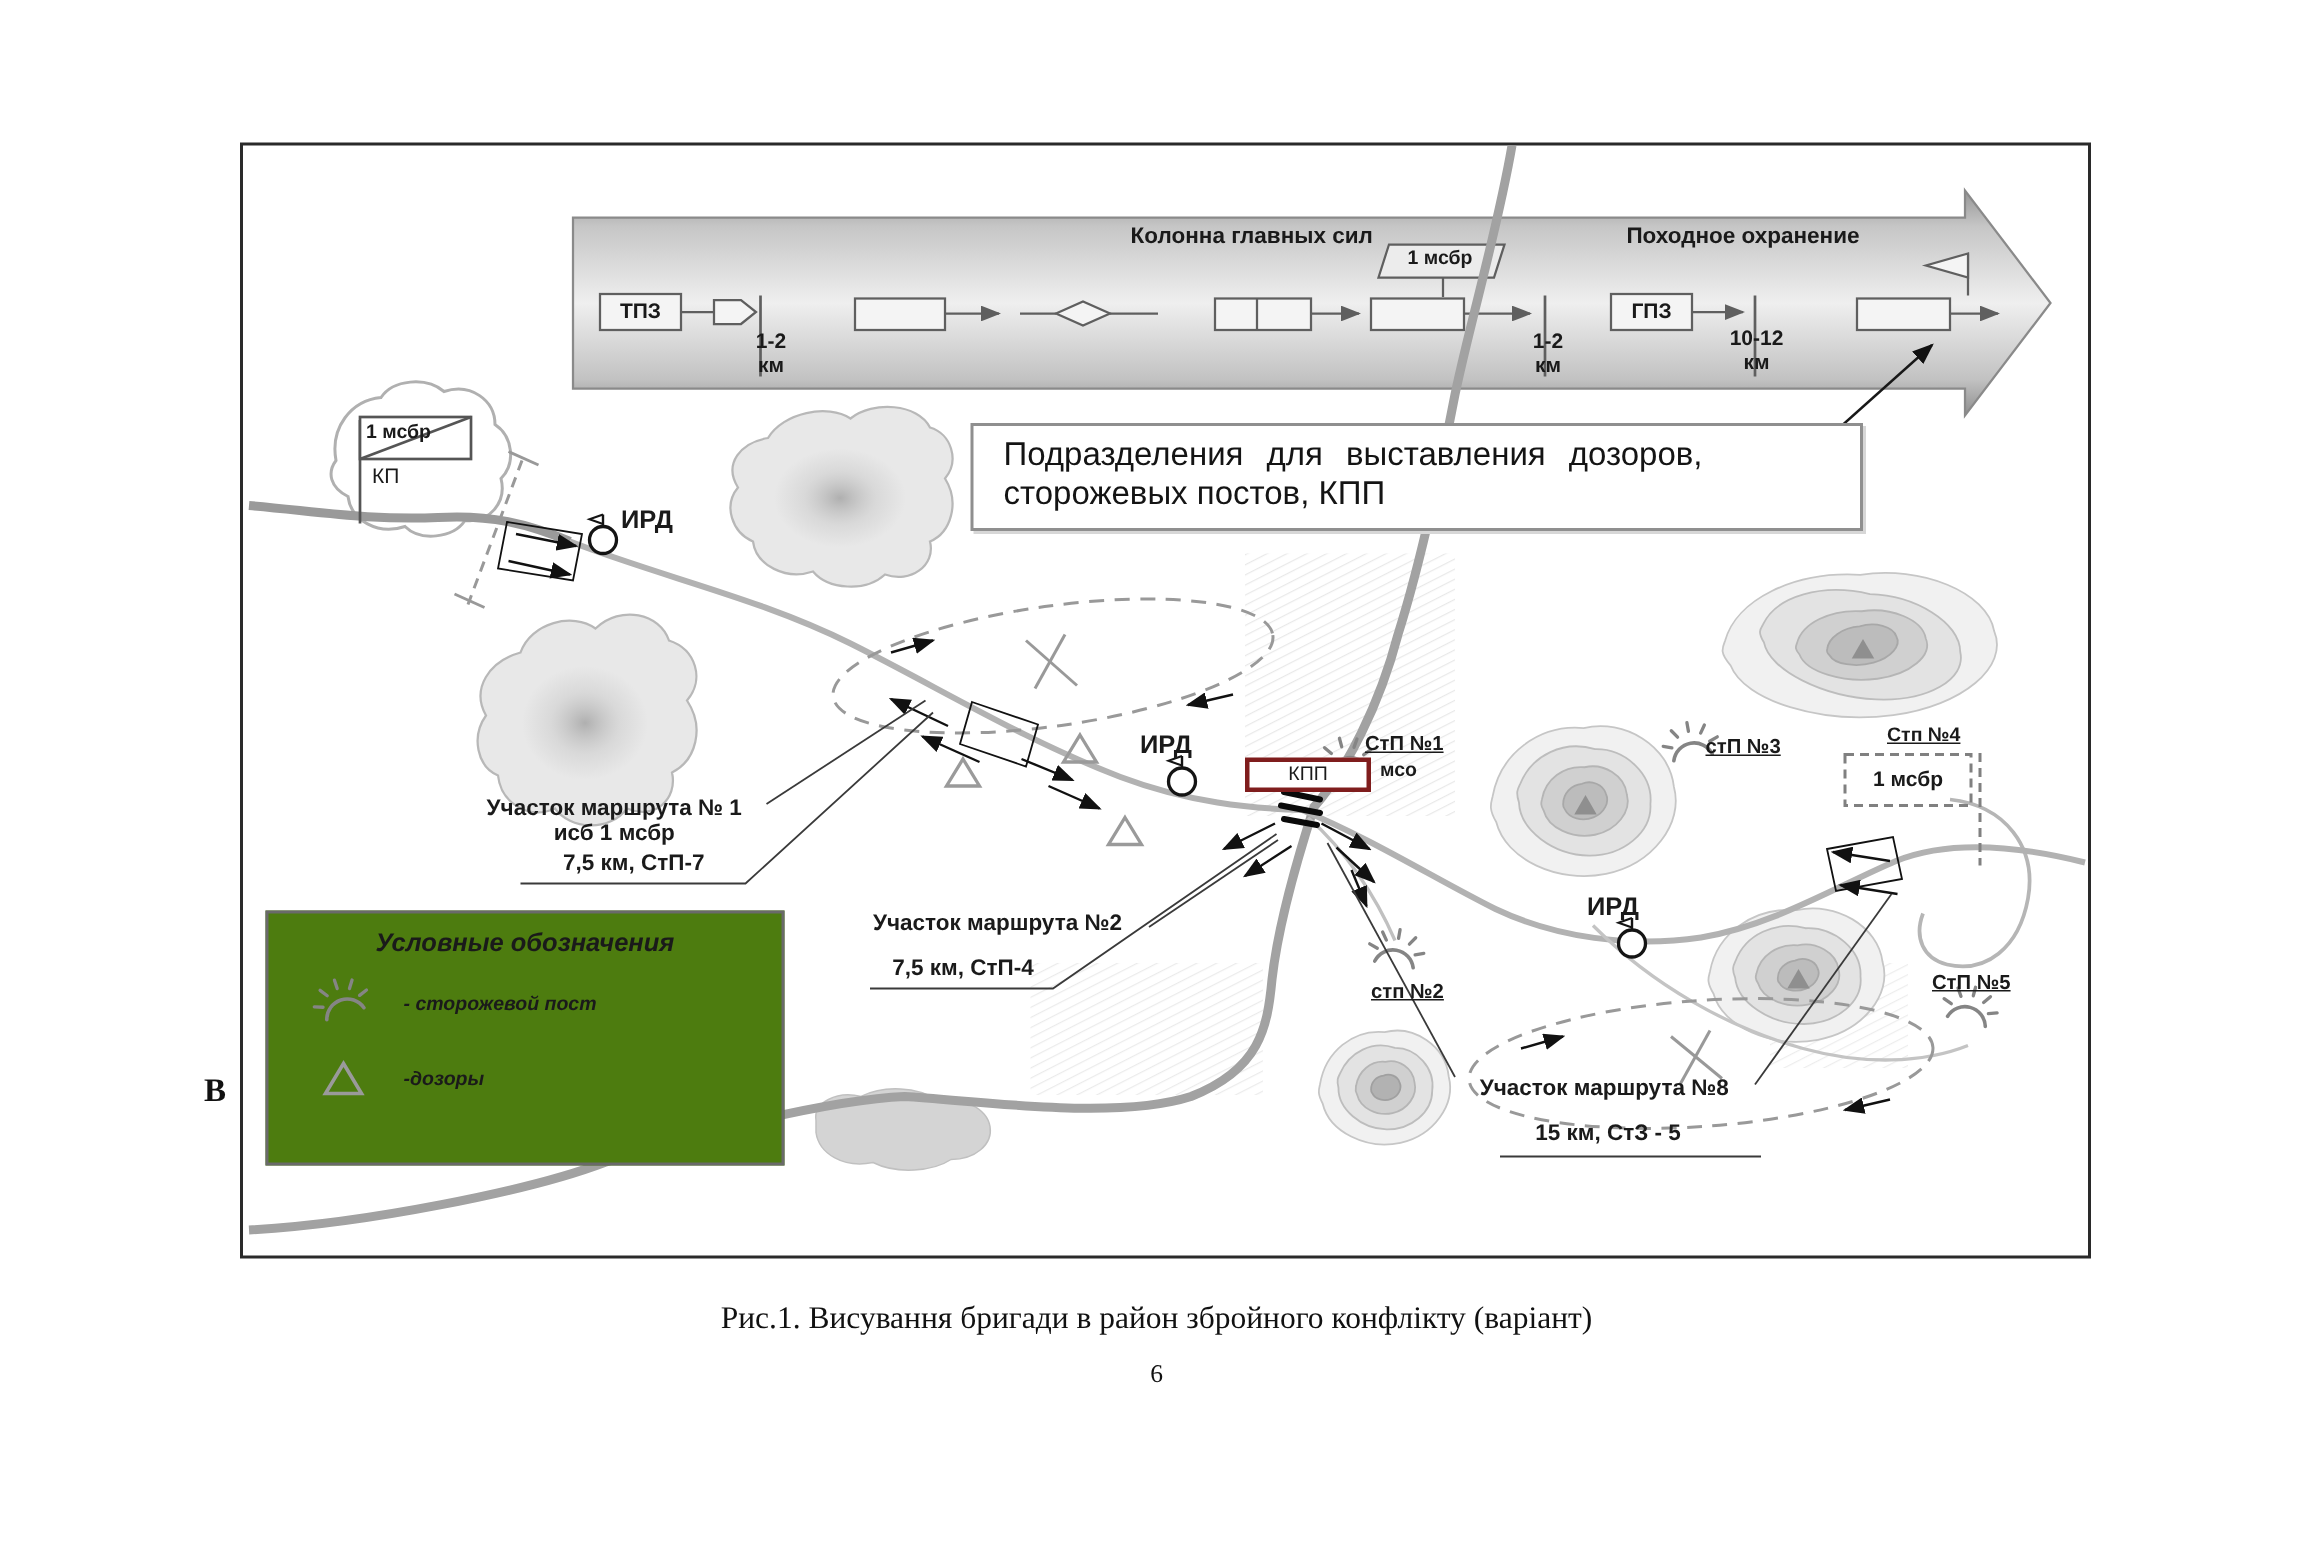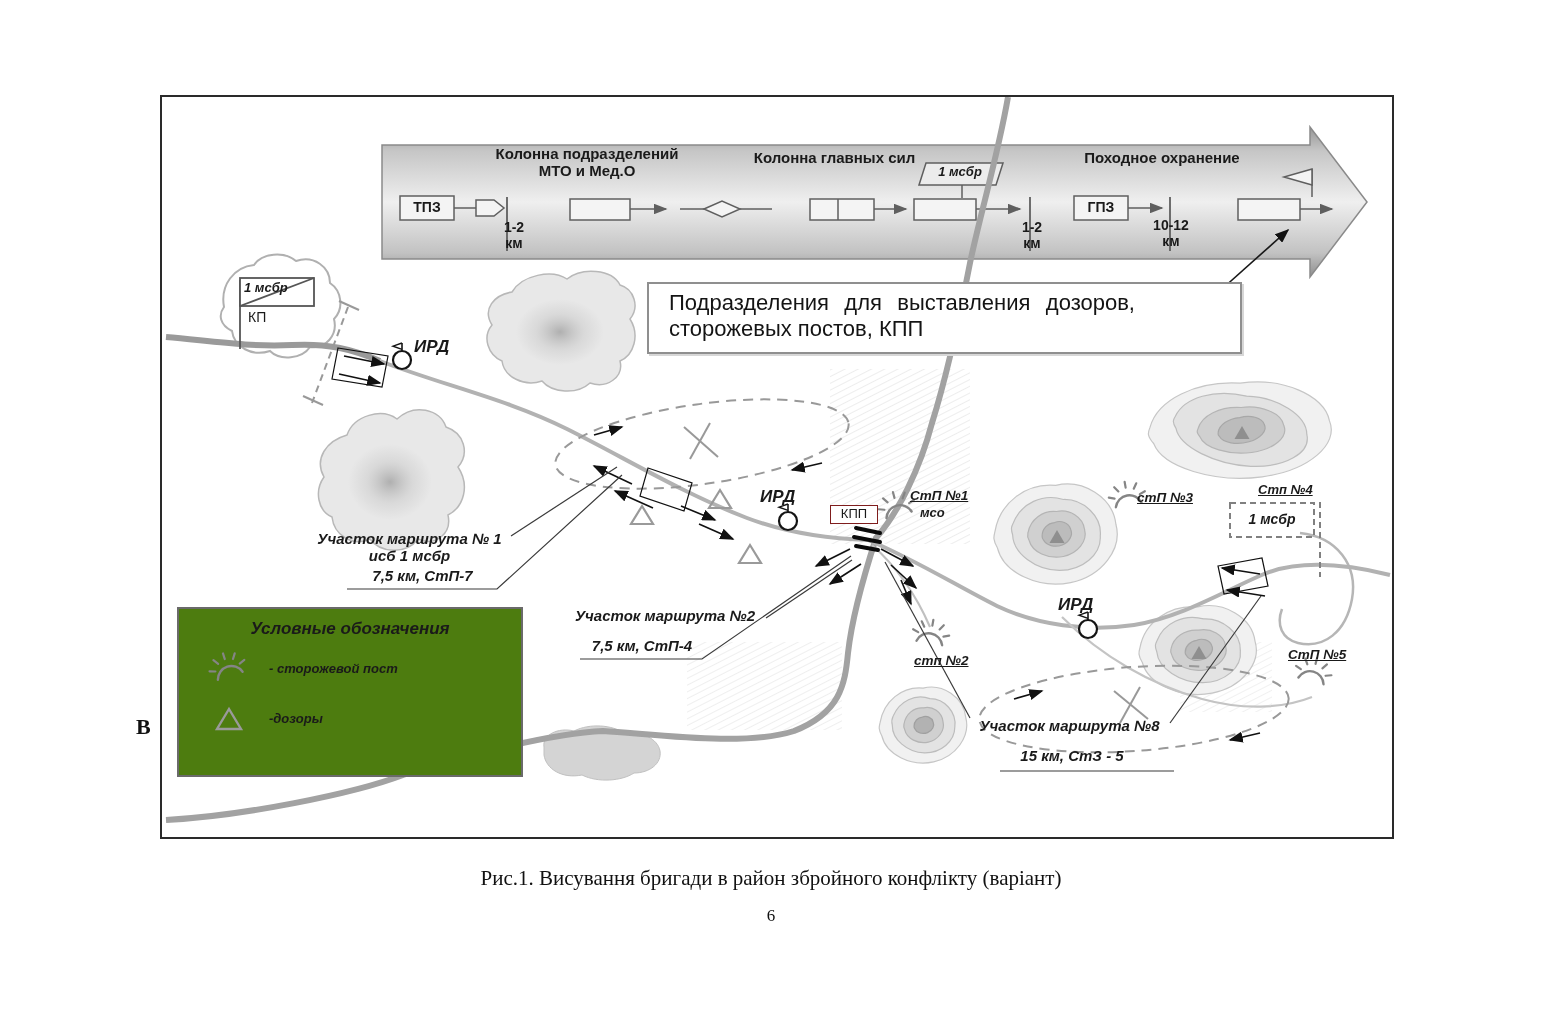--- a/index.html
+++ b/index.html
@@ -4,21 +4,21 @@
 <style>
   html,body{margin:0;padding:0;background:#fff;}
   .page{position:relative;width:1542px;height:1028px;background:#fff;overflow:hidden;
         font-family:"Liberation Sans",sans-serif;color:#1a1a1a;}
   .frame{position:absolute;left:160px;top:95px;width:1230px;height:740px;
          border:2px solid #2a2a2a;background:#fff;}
   svg.map{position:absolute;left:0;top:0;width:1230px;height:740px;}
   .t{position:absolute;line-height:1.15;}
   .pre{white-space:pre-line;}
   .b{font-weight:bold;}
-  .i{font-style:italic;}
+  .i{}
   .ctr{text-align:center;}
   .u{text-decoration:underline;}
   .callout{position:absolute;left:485px;top:185px;width:551px;height:56px;
            background:#fff;border:2px solid #8f8f8f;box-shadow:2px 2px 0 #d7d7d7;
            padding:6px 20px;font-size:22px;color:#141414;}
   .callout .l1{word-spacing:0.42em;}
   .legend{position:absolute;left:15px;top:510px;width:342px;height:166px;
           background:#4d7c0f;border:2px solid #6a6a6a;}
   .legend-title{font-weight:bold;font-style:italic;font-size:17px;text-align:center;margin-top:10px;}
   .legend-row{display:flex;align-items:center;gap:14px;margin:8px 0 0 24px;height:42px;}
@@ -246,22 +246,20 @@
         <line x1="177" y1="204" x2="197" y2="213"></line>
         <line x1="141" y1="299" x2="161" y2="308"></line>
       </g>
 
       <g stroke="#808080" stroke-width="2" fill="none">
         <rect x="1068" y="406" width="84" height="34" stroke-dasharray="6 4"></rect>
         <line x1="1158" y1="405" x2="1158" y2="480" stroke-dasharray="6 4"></line>
       </g>
     </svg>
 
-    <div class="t b ctr pre" style="left:310px;top:48px;width:230px;font-size:15px;">Колонна подразделений
-МТО и Мед.О</div>
     <div class="t b ctr" style="left:565px;top:52px;width:215px;font-size:15px;">Колонна главных сил</div>
     <div class="t b ctr" style="left:885px;top:52px;width:230px;font-size:15px;">Походное охранение</div>
     <div class="t b i ctr" style="left:762px;top:68px;width:72px;font-size:13px;">1 мсбр</div>
     <div class="t b ctr" style="left:238px;top:102px;width:54px;font-size:14px;">ТПЗ</div>
     <div class="t b ctr" style="left:912px;top:102px;width:54px;font-size:14px;">ГПЗ</div>
     <div class="t b ctr pre" style="left:330px;top:122px;width:44px;font-size:14px;">1-2
 км</div>
     <div class="t b ctr pre" style="left:848px;top:122px;width:44px;font-size:14px;">1-2
 км</div>
     <div class="t b ctr pre" style="left:982px;top:120px;width:54px;font-size:14px;">10-12
@@ -272,21 +270,21 @@
       <div>сторожевых постов, КПП</div>
     </div>
 
     <div class="t b i" style="left:82px;top:184px;font-size:13px;">1 мсбр</div>
     <div class="t" style="left:86px;top:212px;font-size:14px;">КП</div>
 
     <div class="t b i" style="left:252px;top:240px;font-size:17px;">ИРД</div>
     <div class="t b i" style="left:598px;top:390px;font-size:17px;">ИРД</div>
     <div class="t b i" style="left:896px;top:498px;font-size:17px;">ИРД</div>
 
-    <div class="t ctr" style="left:668px;top:408px;width:46px;font-size:13px;background:#fff;border:1px solid #7f1d1d;padding:1px 0;">КПП</div>
+    <div class="t ctr" style="left:668px;top:408px;width:46px;font-size:13px;background:#fff;border:3px solid #7f1d1d;padding:1px 16px;">КПП</div>
 
     <div class="t b i u" style="left:748px;top:391px;font-size:13.5px;">СтП №1</div>
     <div class="t b i" style="left:758px;top:409px;font-size:13px;">мсо</div>
     <div class="t b i u" style="left:975px;top:393px;font-size:13.5px;">стП №3</div>
     <div class="t b i u" style="left:1096px;top:386px;font-size:13px;">Стп №4</div>
     <div class="t b i ctr" style="left:1070px;top:414px;width:80px;font-size:14px;">1 мсбр</div>
     <div class="t b i u" style="left:752px;top:556px;font-size:13.5px;">стп №2</div>
     <div class="t b i u" style="left:1126px;top:550px;font-size:13.5px;">СтП №5</div>
 
     <div class="t b i ctr pre" style="left:140px;top:433px;width:215px;font-size:15px;">Участок маршрута № 1

